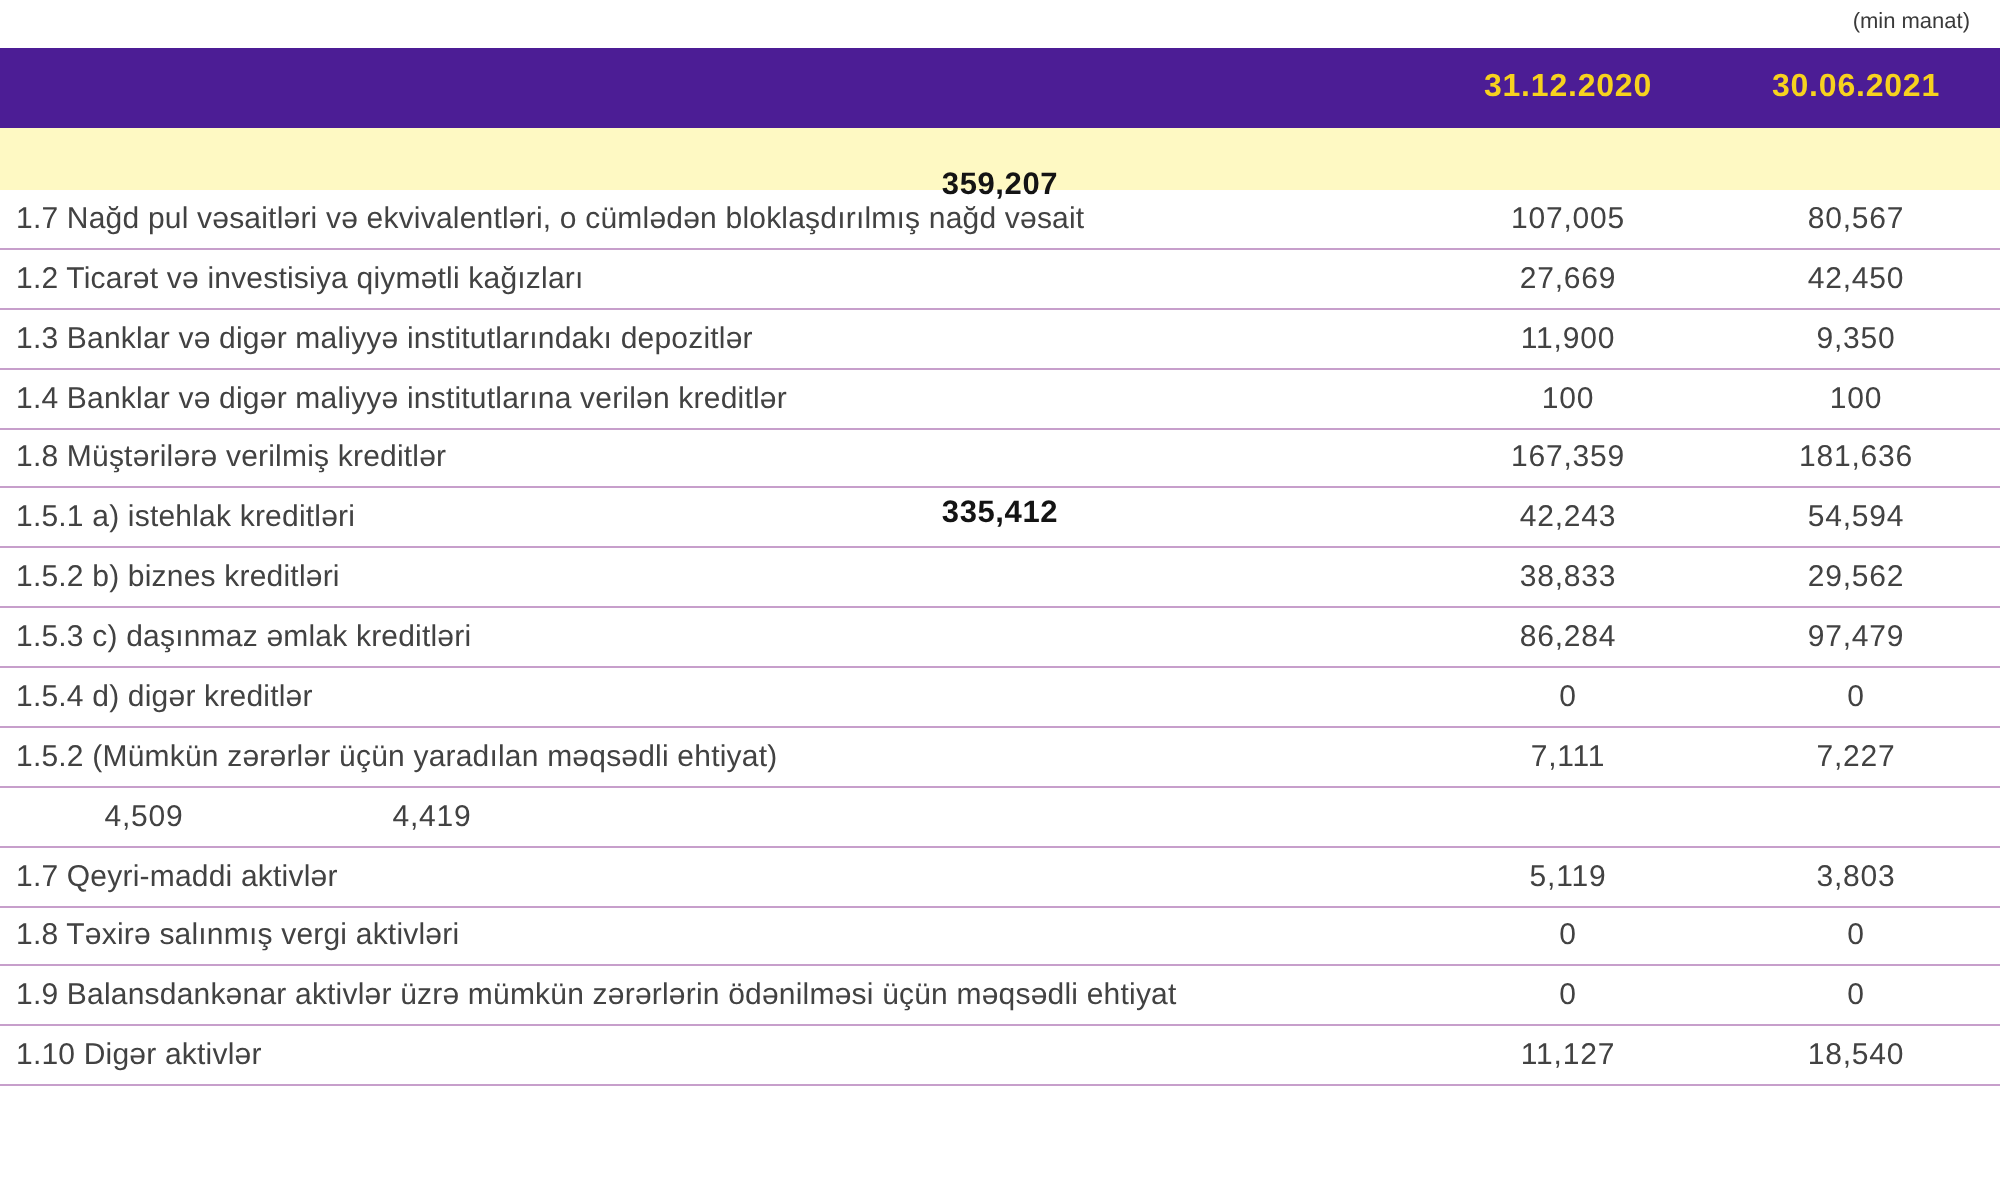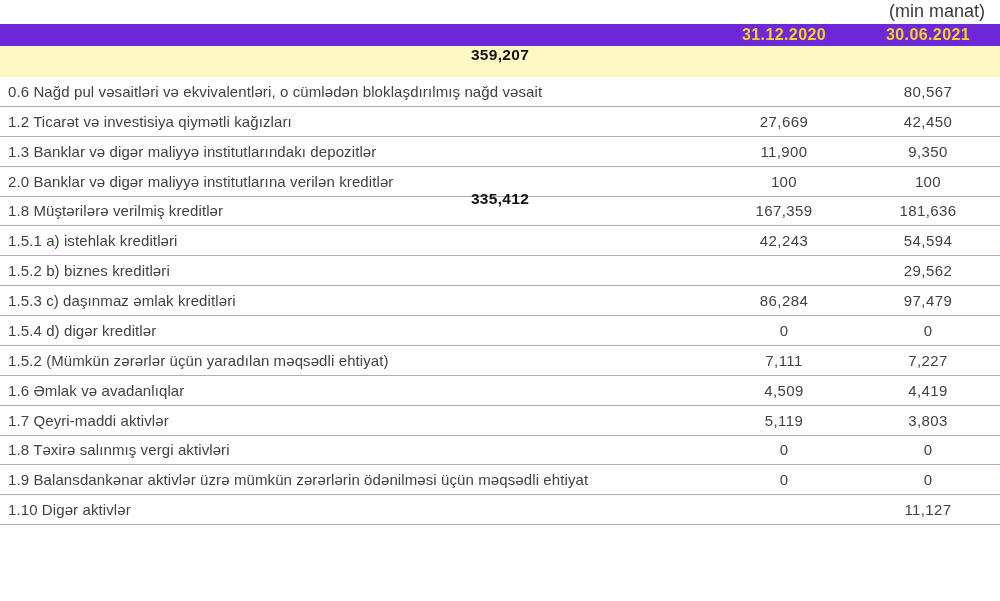--- a/index.html
+++ b/index.html
@@ -9,47 +9,47 @@
     background:#ffffff;
     font-family:"Liberation Sans", sans-serif;
     color:#424242;
     overflow:hidden;
   }
   .unit-note{
     height:24px;
     line-height:22px;
     text-align:right;
     padding-right:15px;
-    font-size:18px;
+    font-size:11px;
     color:#3a3a3a;
   }
   .row-base{
     display:flex;
     align-items:center;
     box-sizing:border-box;
   }
   .head-row{
-    height:22px;
-    background:#6d28d9;
+    height:40px;
+    background:#4c1d95;
   }
   .col-head{
     color:#f7d21e;
     font-weight:bold;
     font-size:16px;
     letter-spacing:0.4px;
   }
   .total-row{
     height:31px;
     background:#fef9c3;
     color:#141414;
     font-weight:bold;
     flex-direction:column;
   }
   .total-row .label{font-size:16px;}
-  .total-row .v{font-size:15.5px;letter-spacing:0.3px;}
+  .total-row .v{font-size:15.5px;letter-spacing:0.3px;margin-top:20px;}
   .data-row{
     height:29.88px;
     border-bottom:1.5px solid #c79fcb;
     font-size:15px;
   }
   .label{
     flex:1;
     padding-left:8px;
     white-space:nowrap;
     overflow:hidden;
@@ -76,56 +76,58 @@
   </div>
 
   <div class="row-base total-row">
     <div class="label">1 Aktivlər:</div>
     <div class="v">359,207</div>
     <div class="v">335,412</div>
   </div>
 
   <div id="rows">
   <div class="row-base data-row">
-    <div class="label">0.6 Nağd pul vəsaitləri və ekvivalentləri, o cümlədən bloklaşdırılmış nağd vəsait</div>
+    <div class="label">1.7 Nağd pul vəsaitləri və ekvivalentləri, o cümlədən bloklaşdırılmış nağd vəsait</div>
+    <div class="v">107,005</div>
     <div class="v">80,567</div>
   </div>
 
   <div class="row-base data-row">
     <div class="label">1.2 Ticarət və investisiya qiymətli kağızları</div>
     <div class="v">27,669</div>
     <div class="v">42,450</div>
   </div>
 
   <div class="row-base data-row">
     <div class="label">1.3 Banklar və digər maliyyə institutlarındakı depozitlər</div>
     <div class="v">11,900</div>
     <div class="v">9,350</div>
   </div>
 
   <div class="row-base data-row">
-    <div class="label">2.0 Banklar və digər maliyyə institutlarına verilən kreditlər</div>
+    <div class="label">1.4 Banklar və digər maliyyə institutlarına verilən kreditlər</div>
     <div class="v">100</div>
     <div class="v">100</div>
   </div>
 
   <div class="row-base data-row">
     <div class="label">1.8 Müştərilərə verilmiş kreditlər</div>
     <div class="v">167,359</div>
     <div class="v">181,636</div>
   </div>
 
   <div class="row-base data-row">
     <div class="label">1.5.1 a) istehlak kreditləri</div>
     <div class="v">42,243</div>
     <div class="v">54,594</div>
   </div>
 
   <div class="row-base data-row">
     <div class="label">1.5.2 b) biznes kreditləri</div>
+    <div class="v">38,833</div>
     <div class="v">29,562</div>
   </div>
 
   <div class="row-base data-row">
     <div class="label">1.5.3 c) daşınmaz əmlak kreditləri</div>
     <div class="v">86,284</div>
     <div class="v">97,479</div>
   </div>
 
   <div class="row-base data-row">
@@ -135,21 +137,20 @@
   </div>
 
   <div class="row-base data-row">
     <div class="label">1.5.2 (Mümkün zərərlər üçün yaradılan məqsədli ehtiyat)</div>
     <div class="v">7,111</div>
     <div class="v">7,227</div>
   </div>
 
 
   <div class="row-base data-row">
-    <div class="label">1.6 Əmlak və avadanlıqlar</div>
     <div class="v">4,509</div>
     <div class="v">4,419</div>
   </div>
 
   <div class="row-base data-row">
     <div class="label">1.7 Qeyri-maddi aktivlər</div>
     <div class="v">5,119</div>
     <div class="v">3,803</div>
   </div>
 
@@ -161,16 +162,17 @@
 
   <div class="row-base data-row">
     <div class="label">1.9 Balansdankənar aktivlər üzrə mümkün zərərlərin ödənilməsi üçün məqsədli ehtiyat</div>
     <div class="v">0</div>
     <div class="v">0</div>
   </div>
 
   <div class="row-base data-row">
     <div class="label">1.10 Digər aktivlər</div>
     <div class="v">11,127</div>
+    <div class="v">18,540</div>
   </div>
 </div>
 
 </div>
 
 </body></html>

